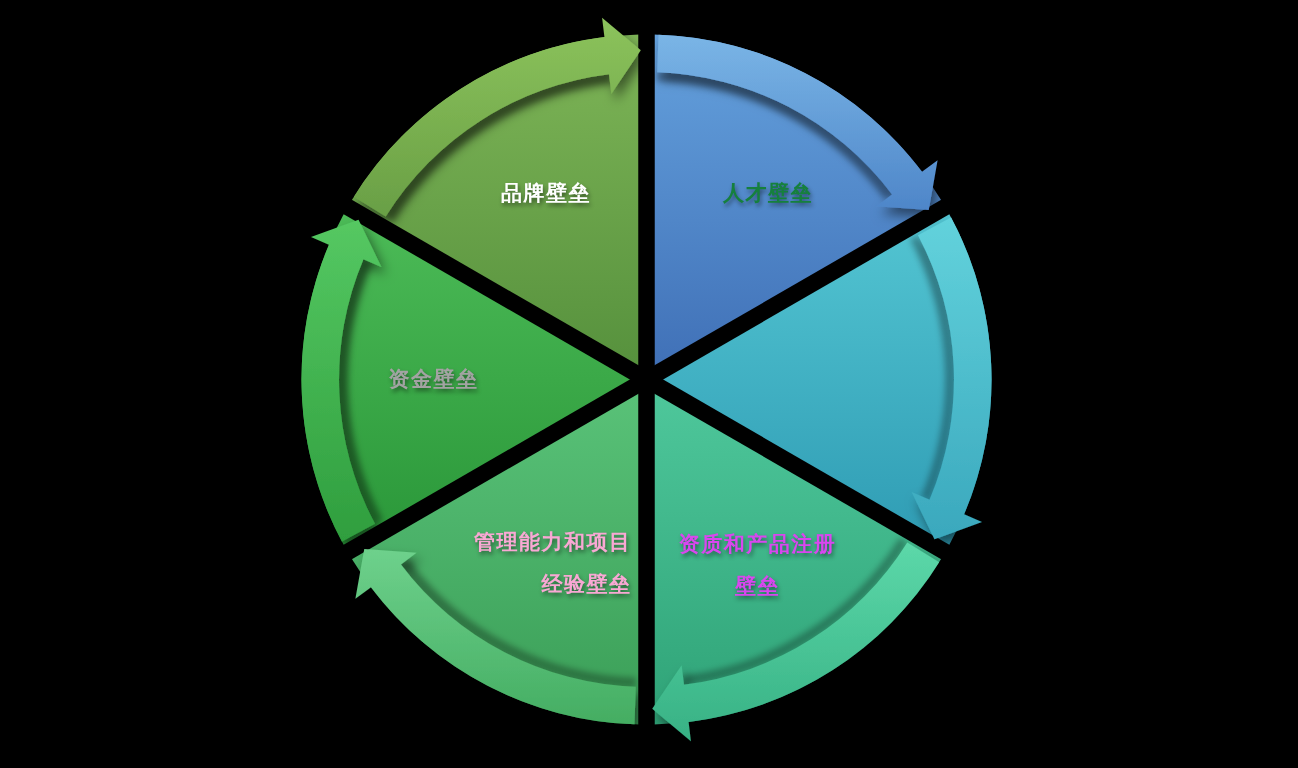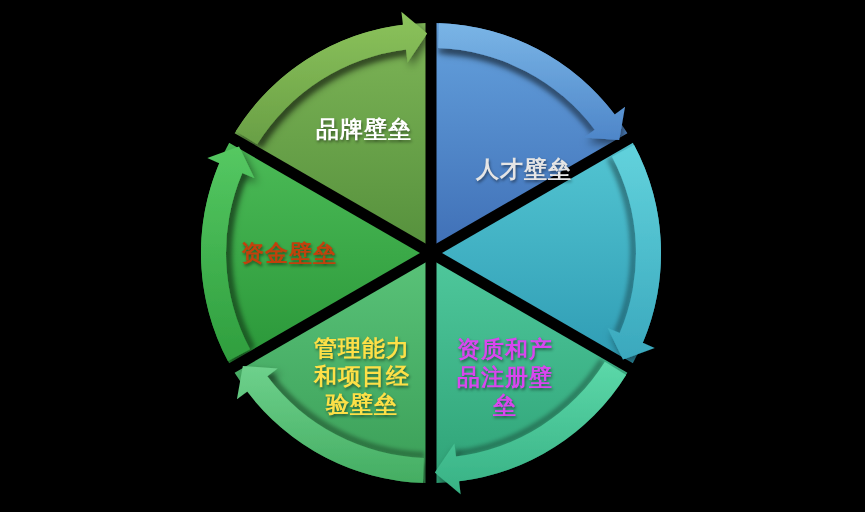--- a/index.html
+++ b/index.html
@@ -20,21 +20,21 @@
   .stage svg {
     position: absolute;
     left: 0;
     top: 0;
   }
   .seg-label {
     position: absolute;
     transform: translate(-50%, -50%);
     color: #ffffff;
     font-weight: bold;
-    font-size: 23px;
+    font-size: 14px;
     letter-spacing: 1px;
     line-height: 28px;
     text-align: center;
     white-space: nowrap;
     text-shadow: 1px 2px 3px rgba(0,0,0,0.45);
     font-family: "DejaVu Sans", "Liberation Sans", sans-serif;
     pointer-events: none;
   }
   .seg-label.wrap {
     white-space: normal;
@@ -122,17 +122,17 @@
       <path d="M 634.08 145.02 A 230 230 0 0 1 642.72 342.87 L 654.68 347.95 L 622.98 359.42 L 607.74 328.02 L 619.70 333.10 A 205 205 0 0 0 612.00 156.76 Z" fill="url(#ga2)" filter="url(#shadowF)"></path>
       <path d="M 602.31 360.04 A 202 202 0 0 1 455.62 453.49" stroke="rgba(0,0,0,0.30)" stroke-width="6" fill="none" filter="url(#blurF)"></path>
       <path d="M 626.05 374.88 A 230 230 0 0 1 459.03 481.29 L 460.61 494.19 L 434.83 472.47 L 454.40 443.57 L 455.98 456.47 A 205 205 0 0 0 604.85 361.63 Z" fill="url(#ga3)" filter="url(#shadowF)"></path>
       <path d="M 423.95 454.88 A 202 202 0 0 1 269.68 374.57" stroke="rgba(0,0,0,0.30)" stroke-width="6" fill="none" filter="url(#blurF)"></path>
       <path d="M 422.97 482.86 A 230 230 0 0 1 247.31 391.42 L 236.93 399.24 L 242.85 366.05 L 277.66 368.55 L 267.28 376.37 A 205 205 0 0 0 423.85 457.88 Z" fill="url(#ga4)" filter="url(#shadowF)"></path>
       <path d="M 252.64 347.83 A 202 202 0 0 1 245.06 174.07" stroke="rgba(0,0,0,0.30)" stroke-width="6" fill="none" filter="url(#blurF)"></path>
       <path d="M 227.92 360.98 A 230 230 0 0 1 219.28 163.13 L 207.32 158.05 L 239.02 146.58 L 254.26 177.98 L 242.30 172.90 A 205 205 0 0 0 250.00 349.24 Z" fill="url(#ga5)" filter="url(#shadowF)"></path>
     </svg>
 
   <div class="seg-label" style="left: 364px; top: 129px; color: rgb(255, 255, 255);">品牌壁垒</div>
-  <div class="seg-label" style="left: 524px; top: 129px; color: #e5e5e5; margin-top: 40px;">人才壁垒</div>
+  <div class="seg-label" style="left: 512px; top: 129px; color: #15803d;">人才壁垒</div>
   <div class="seg-label wrap" style="left: 505px; top: 377px; color: #d946ef;">资质和产品注册壁垒</div>
-  <div class="seg-label wrap" style="left: 362px; top: 376px; color: #fde047;">管理能力和项目经验壁垒</div>
-  <div class="seg-label" style="left: 289px; top: 253px; color: #c2410c;">资金壁垒</div>
+  <div class="seg-label wrap" style="left: 362px; top: 376px; color: #f9a8d4; text-align: right;">管理能力和项目经验壁垒</div>
+  <div class="seg-label" style="left: 289px; top: 253px; color: #a3a3a3;">资金壁垒</div>
 </div>
 
 </body></html>

